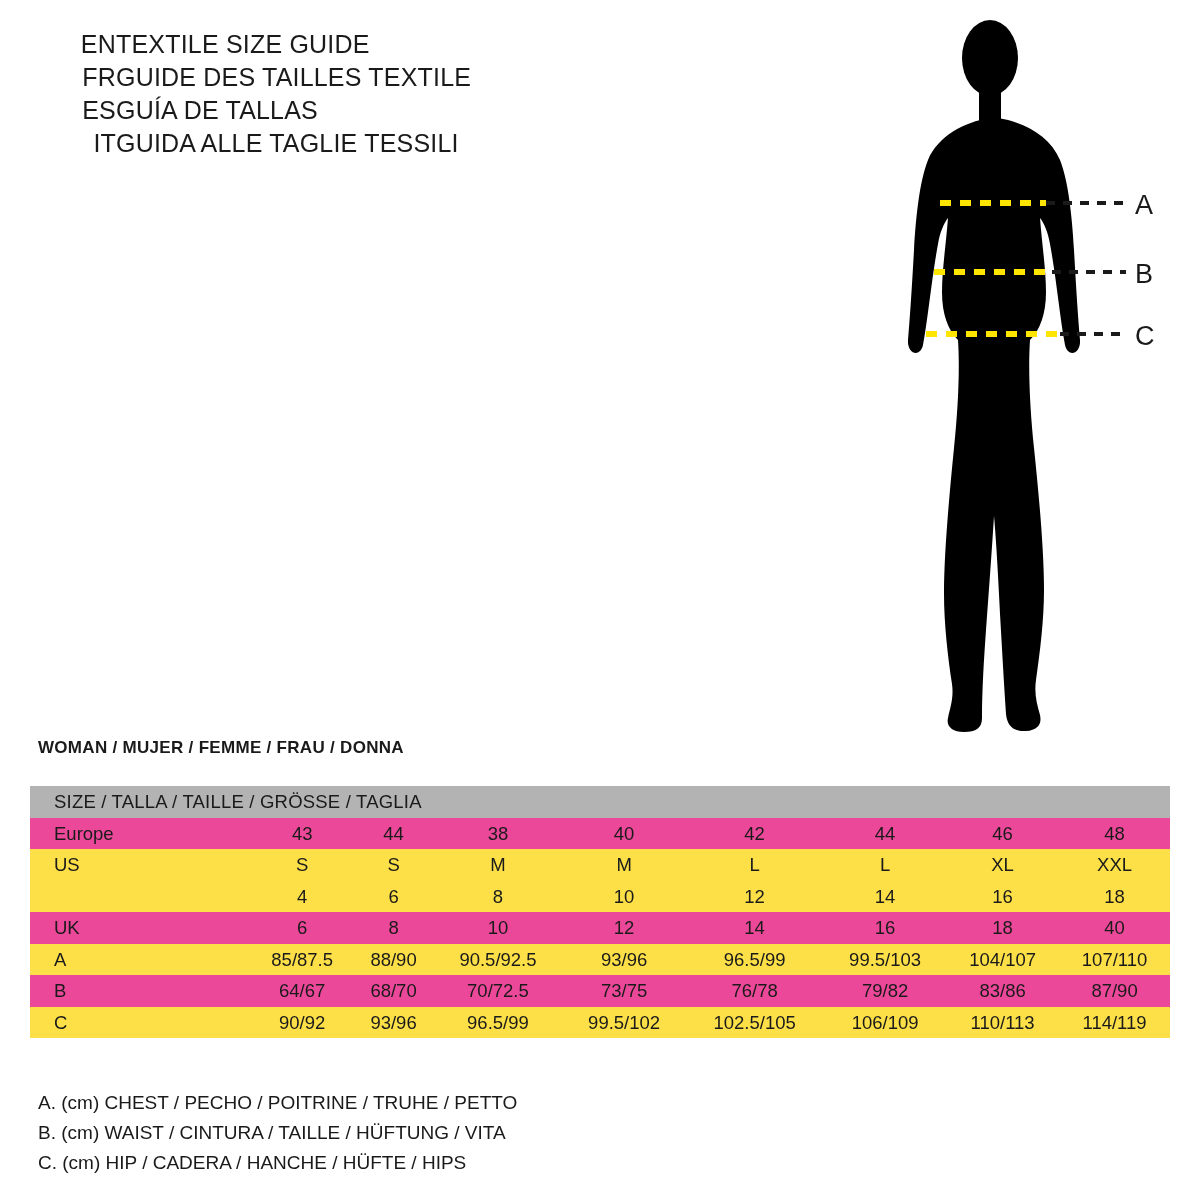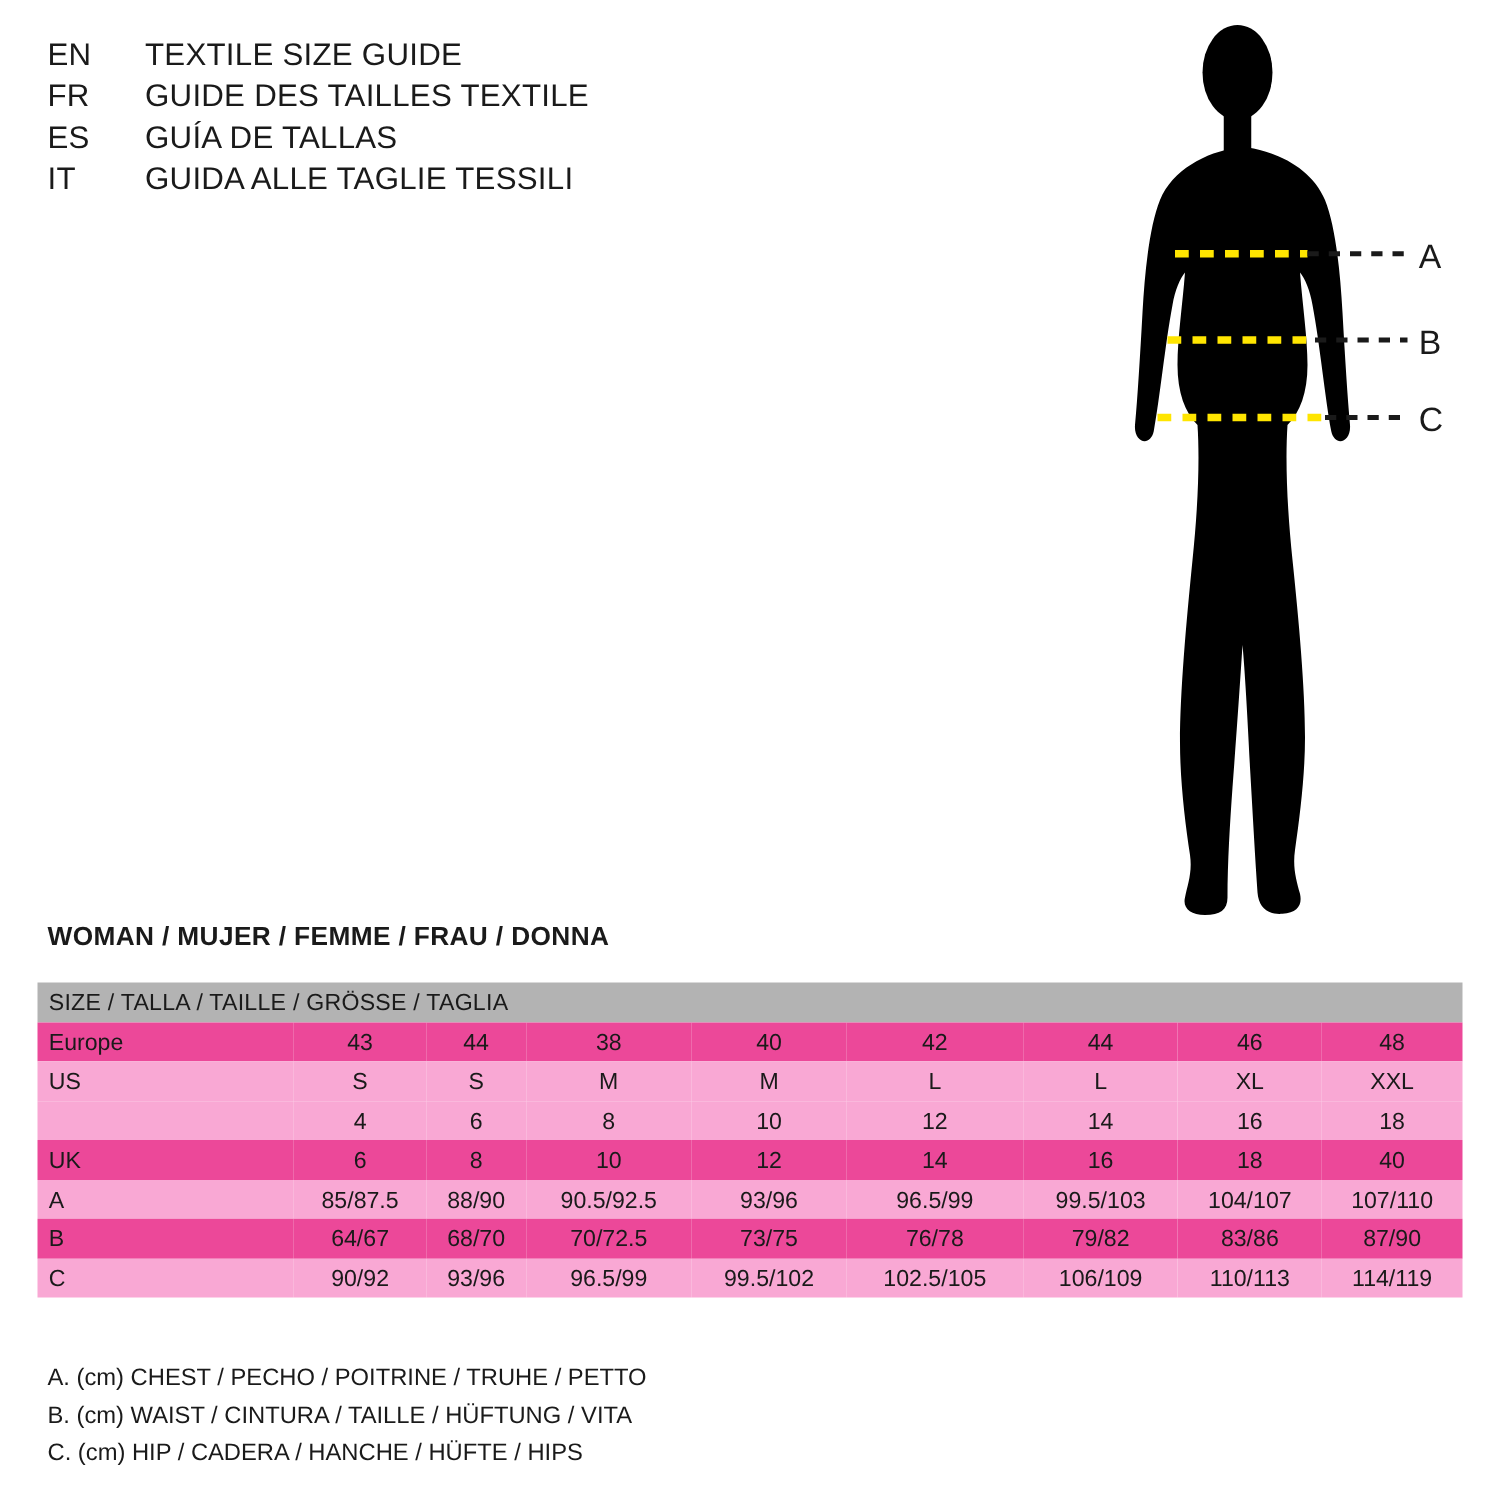--- a/index.html
+++ b/index.html
@@ -27,20 +27,21 @@
     display: flex;
     align-items: baseline;
     height: 33px;
     font-size: 25px;
     letter-spacing: 0.2px;
   }
   .lang-code {
     width: 78px;
     flex: 0 0 78px;
     color: #1a1a1a;
+    text-align: right;
   }
   .lang-title {
     color: #1a1a1a;
     white-space: nowrap;
     text-align: right;
   }
 
   
   .figure-wrap {
     position: absolute;
@@ -49,21 +50,21 @@
     width: 320px;
     height: 730px;
   }
   .figure-wrap svg { display: block; }
 
   
   .section-title {
     position: absolute;
     left: 38px;
     top: 738px;
-    font-size: 21px;
+    font-size: 17px;
     font-weight: bold;
     letter-spacing: 0.3px;
     color: #1a1a1a;
   }
 
   table.size-table {
     position: absolute;
     left: 30px;
     top: 786px;
     width: 1140px;
@@ -76,32 +77,32 @@
     padding: 0;
     height: 31.5px;
     line-height: 31.5px;
     font-weight: normal;
     text-align: center;
     white-space: nowrap;
   }
   table.size-table td.label,
   table.size-table th.label {
     text-align: left;
-    padding-left: 9px;
+    padding-left: 24px;
     width: 196px;
   }
   tr.head-row {
     background: #b3b3b3;
   }
   tr.head-row th {
     font-weight: normal;
     font-size: 18.5px;
     letter-spacing: 0.2px;
   }
-  tr.band-light { background: #f9a8d4; }
+  tr.band-light { background: #fde047; }
   tr.band-white { background: #ec4899; }
 
   
   .footnotes {
     position: absolute;
     left: 38px;
     top: 1088px;
     width: 800px;
   }
   .footnote {

